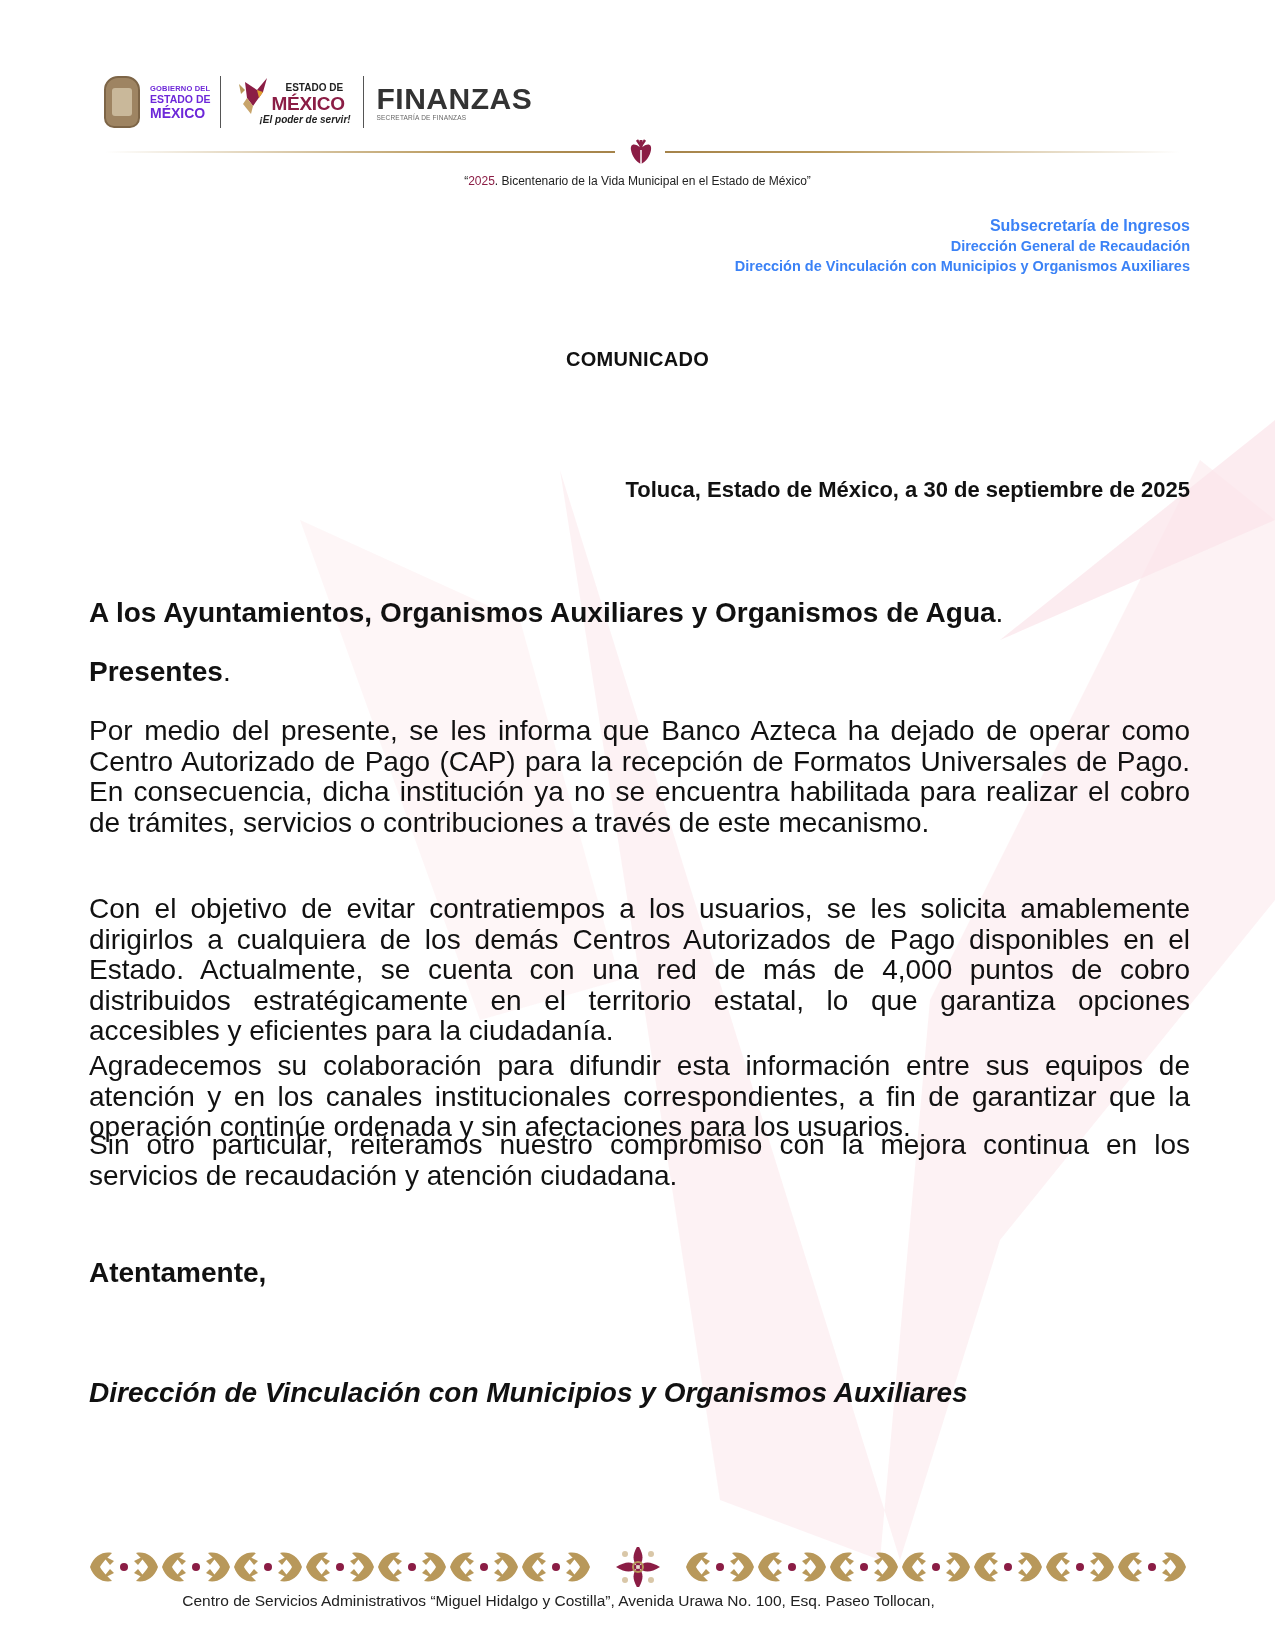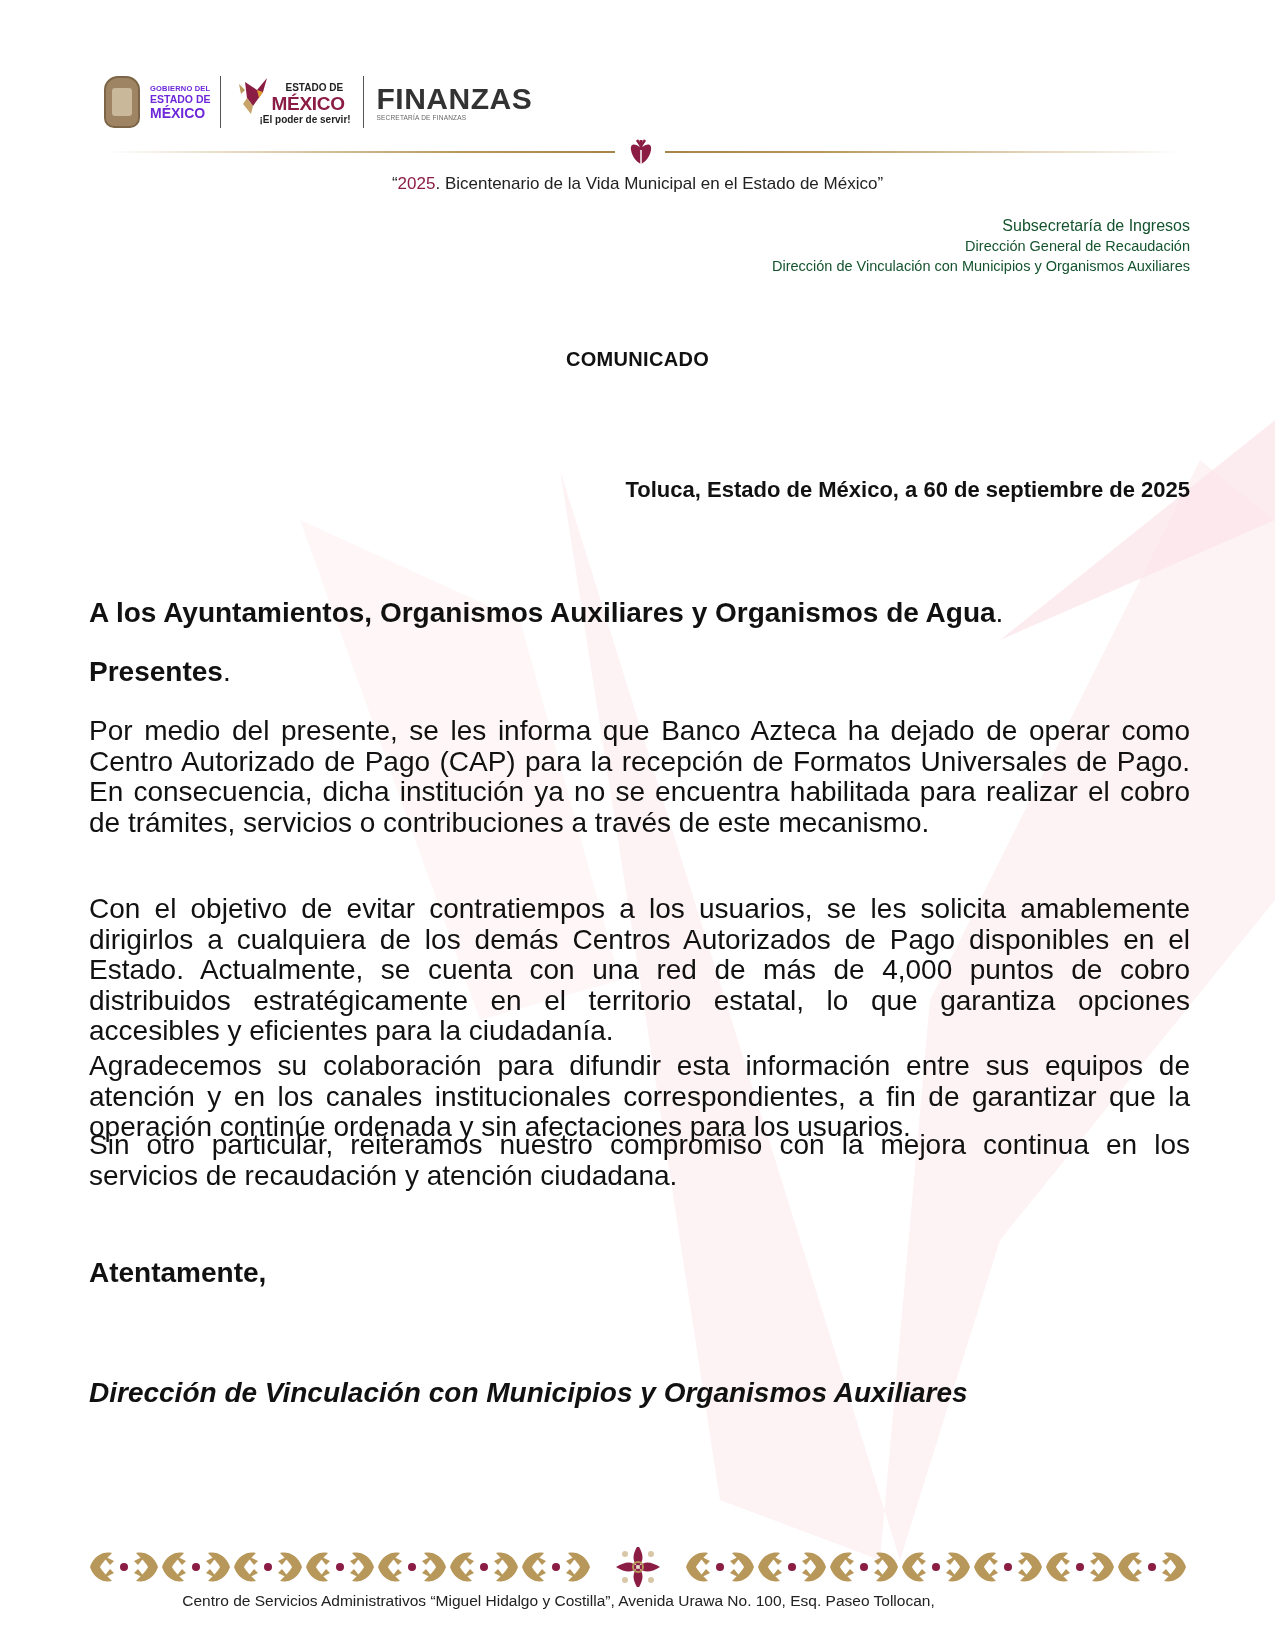--- a/index.html
+++ b/index.html
@@ -13,33 +13,33 @@
   .shield:after{content:"";position:absolute;left:6px;top:10px;width:20px;height:28px;background:#c9b89a;border-radius:3px;}
   .gob-text{margin-left:10px;font-weight:bold;line-height:1;color:#6d28d9;}
   .gob-text .l1{font-size:7.5px;letter-spacing:.2px;}
   .gob-text .l2{font-size:10.5px;margin-top:2px;}
   .gob-text .l3{font-size:14px;margin-top:1px;}
   .vsep{width:1px;height:52px;background:#555;margin:0 10px;}
   .edomex{position:relative;width:122px;height:56px;}
   .edomex .bird{position:absolute;left:6px;top:2px;width:36px;height:40px;}
   .edomex .t1{position:absolute;left:54px;top:8px;font-size:10px;font-weight:bold;color:#222;}
   .edomex .t2{position:absolute;left:40px;top:19px;font-size:19px;font-weight:bold;color:#8b1d45;letter-spacing:-.3px;}
-  .edomex .t3{position:absolute;left:28px;top:40px;font-size:10px;font-weight:bold;color:#222;white-space:nowrap;}
+  .edomex .t3{position:absolute;left:28px;top:40px;font-size:10px;font-style:italic;font-weight:bold;color:#222;white-space:nowrap;}
   .fin{margin-left:2px;}
   .fin .t1{font-size:30px;font-weight:bold;color:#333;letter-spacing:.5px;line-height:1;}
   .fin .t2{font-size:6.5px;color:#666;letter-spacing:.2px;}
   
   .rule{top:151px;height:2px;}
   .rule.left{left:105px;width:510px;background:linear-gradient(90deg,rgba(184,152,90,0) 0%,#b8985a 70%,#a5834a 100%);}
   .rule.right{left:665px;width:515px;background:linear-gradient(90deg,#a5834a 0%,#b8985a 30%,rgba(184,152,90,0) 100%);}
   .sprout{left:628px;top:138px;width:26px;height:28px;}
-  .motto{top:174px;left:0;width:1275px;text-align:center;font-size:17px;color:#222;}
+  .motto{top:174px;left:0;width:1275px;text-align:center;font-size:12px;color:#222;}
   .motto .yr{color:#8b1d45;}
   
-  .deps{right:85px;top:216px;text-align:right;font-weight:normal;line-height:20px;color:#14532d;}
+  .deps{right:85px;top:216px;text-align:right;font-weight:bold;line-height:20px;color:#3b82f6;}
   .deps .d1{font-size:16px;}
   .deps .d2,.deps .d3{font-size:14.5px;}
   .title{top:348px;left:0;width:1275px;text-align:center;font-size:20px;font-weight:bold;letter-spacing:.3px;}
   .date{right:85px;top:477px;font-size:22px;font-weight:bold;}
   .body-text{left:89px;width:1101px;font-size:28px;line-height:30.5px;}
   .salute{top:598px;font-weight:bold;}
   .present{top:657px;font-weight:bold;}
   .para{text-align:justify;text-align-last:left;}
   .p1{top:716px;}
   .p2{top:894px;}
@@ -99,21 +99,21 @@
 <div class="abs motto"><span>“</span><span class="yr">2025</span><span>. Bicentenario de la Vida Municipal en el Estado de México”</span></div>
 
 <div class="abs deps">
   <div class="d1">Subsecretaría de Ingresos</div>
   <div class="d2">Dirección General de Recaudación</div>
   <div class="d3">Dirección de Vinculación con Municipios y Organismos Auxiliares</div>
 </div>
 
 <div class="abs title">COMUNICADO</div>
 
-<div class="abs date">Toluca, Estado de México, a 60 de septiembre de 2025</div>
+<div class="abs date">Toluca, Estado de México, a 30 de septiembre de 2025</div>
 
 <div class="abs body-text salute"><span>A los Ayuntamientos, Organismos Auxiliares y Organismos de Agua</span><span class="dot">.</span></div>
 
 <div class="abs body-text present"><span>Presentes</span><span class="dot">.</span></div>
 
 <div class="abs body-text para p1">Por medio del presente, se les informa que Banco Azteca ha dejado de operar como Centro Autorizado de Pago (CAP) para la recepción de Formatos Universales de Pago. En consecuencia, dicha institución ya no se encuentra habilitada para realizar el cobro de trámites, servicios o contribuciones a través de este mecanismo.</div>
 <div class="abs body-text para p2">Con el objetivo de evitar contratiempos a los usuarios, se les solicita amablemente dirigirlos a cualquiera de los demás Centros Autorizados de Pago disponibles en el Estado. Actualmente, se cuenta con una red de más de 4,000 puntos de cobro distribuidos estratégicamente en el territorio estatal, lo que garantiza opciones accesibles y eficientes para la ciudadanía.</div>
 <div class="abs body-text para p3">Agradecemos su colaboración para difundir esta información entre sus equipos de atención y en los canales institucionales correspondientes, a fin de garantizar que la operación continúe ordenada y sin afectaciones para los usuarios.</div>
 <div class="abs body-text para p4">Sin otro particular, reiteramos nuestro compromiso con la mejora continua en los servicios de recaudación y atención ciudadana.</div>
 

